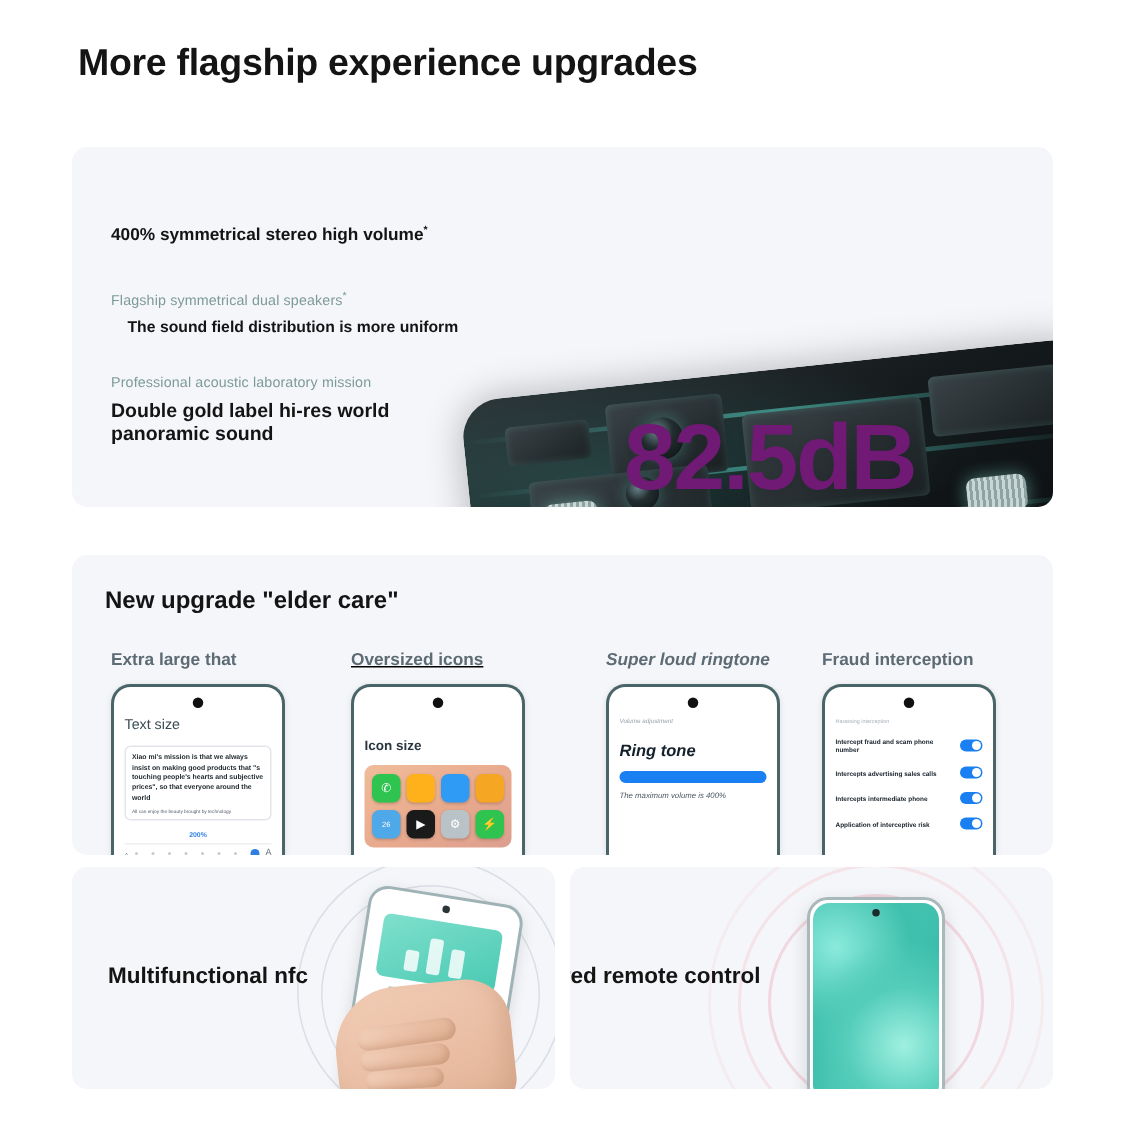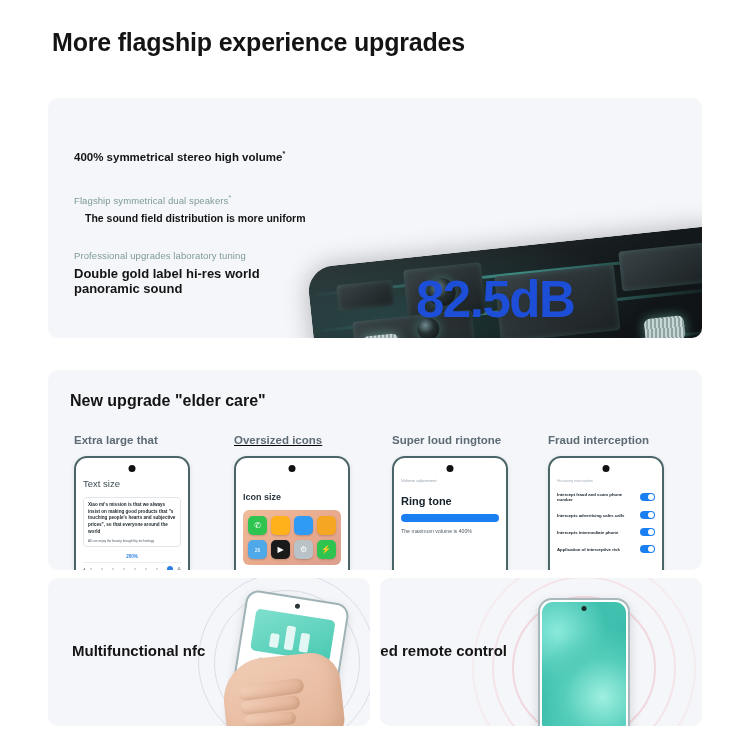--- a/index.html
+++ b/index.html
@@ -61,21 +61,21 @@
     background: radial-gradient(circle at 38% 32%, #6f8d92 0%, #253032 42%, #0c1012 100%);
     box-shadow: 0 0 10px rgba(100,225,210,.35);
   }
   .int-speaker {
     position: absolute; border-radius: 6px;
     background: repeating-linear-gradient(90deg,#c9d6d6 0 2px,#8fa3a3 2px 4px);
     box-shadow: 0 0 12px rgba(140,240,225,.45);
   }
   .db-value {
     position: absolute; left: 368px; top: 172px;
-    font-size: 51px; font-weight: bold; color: #1d4ed8;
+    font-size: 62px; font-weight: bold; color: #701a75;
     letter-spacing: -1.5px; text-shadow: 0 2px 10px rgba(0,0,0,.15);
   }
 
   
   #elder-card { left: 48px; top: 370px; width: 654px; height: 200px; }
   .elder-title {
     position: absolute; left: 22px; top: 22px;
     font-size: 16px; font-weight: bold; color: #141414;
   }
   .elder-col { position: absolute; top: 64px; width: 152px; }
@@ -249,21 +249,21 @@
 
     <div class="audio-txt t-big" style="top:52px;">
       <span>400% symmetrical stereo high volume</span><span class="sup">*</span>
     </div>
 
     <div class="audio-txt t-small" style="top:96px;">
       <span>Flagship symmetrical dual speakers</span><span class="sup gray">*</span>
     </div>
     <div class="audio-txt t-mid" style="top:114px;margin-left:11px;">The sound field distribution is more uniform</div>
 
-    <div class="audio-txt t-small" style="top:152px;">Professional upgrades laboratory tuning</div>
+    <div class="audio-txt t-small" style="top:152px;">Professional acoustic laboratory mission</div>
     <div class="audio-txt t-lead" style="top:168px; width:215px;">Double gold label hi-res world panoramic sound</div>
   </div>
 
   <div class="card" id="elder-card">
     <div class="elder-title">New upgrade "elder care"</div>
 
     <div class="elder-col" style="left:26px;">
       <div class="elder-col-label">Extra large that</div>
       <div class="phone">
         <div class="notch"></div>
@@ -322,21 +322,21 @@
               </div>
             <div class="app" style="background:#2fc44f">
                 <span>⚡</span>
               </div>
           </div>
           <div class="is-bar"></div>
         </div>
       </div>
     </div>
 
-    <div class="elder-col" style="left:344px;">
+    <div class="elder-col" style="left:356px;font-style:italic;">
       <div class="elder-col-label">Super loud ringtone</div>
       <div class="phone">
         <div class="notch"></div>
         <div class="scr">
           <div class="rt-head">Volume adjustment</div>
           <div class="rt-title">Ring tone</div>
           <div class="rt-bar"></div>
           <div class="rt-note">The maximum volume is 400%</div>
         </div>
       </div>

